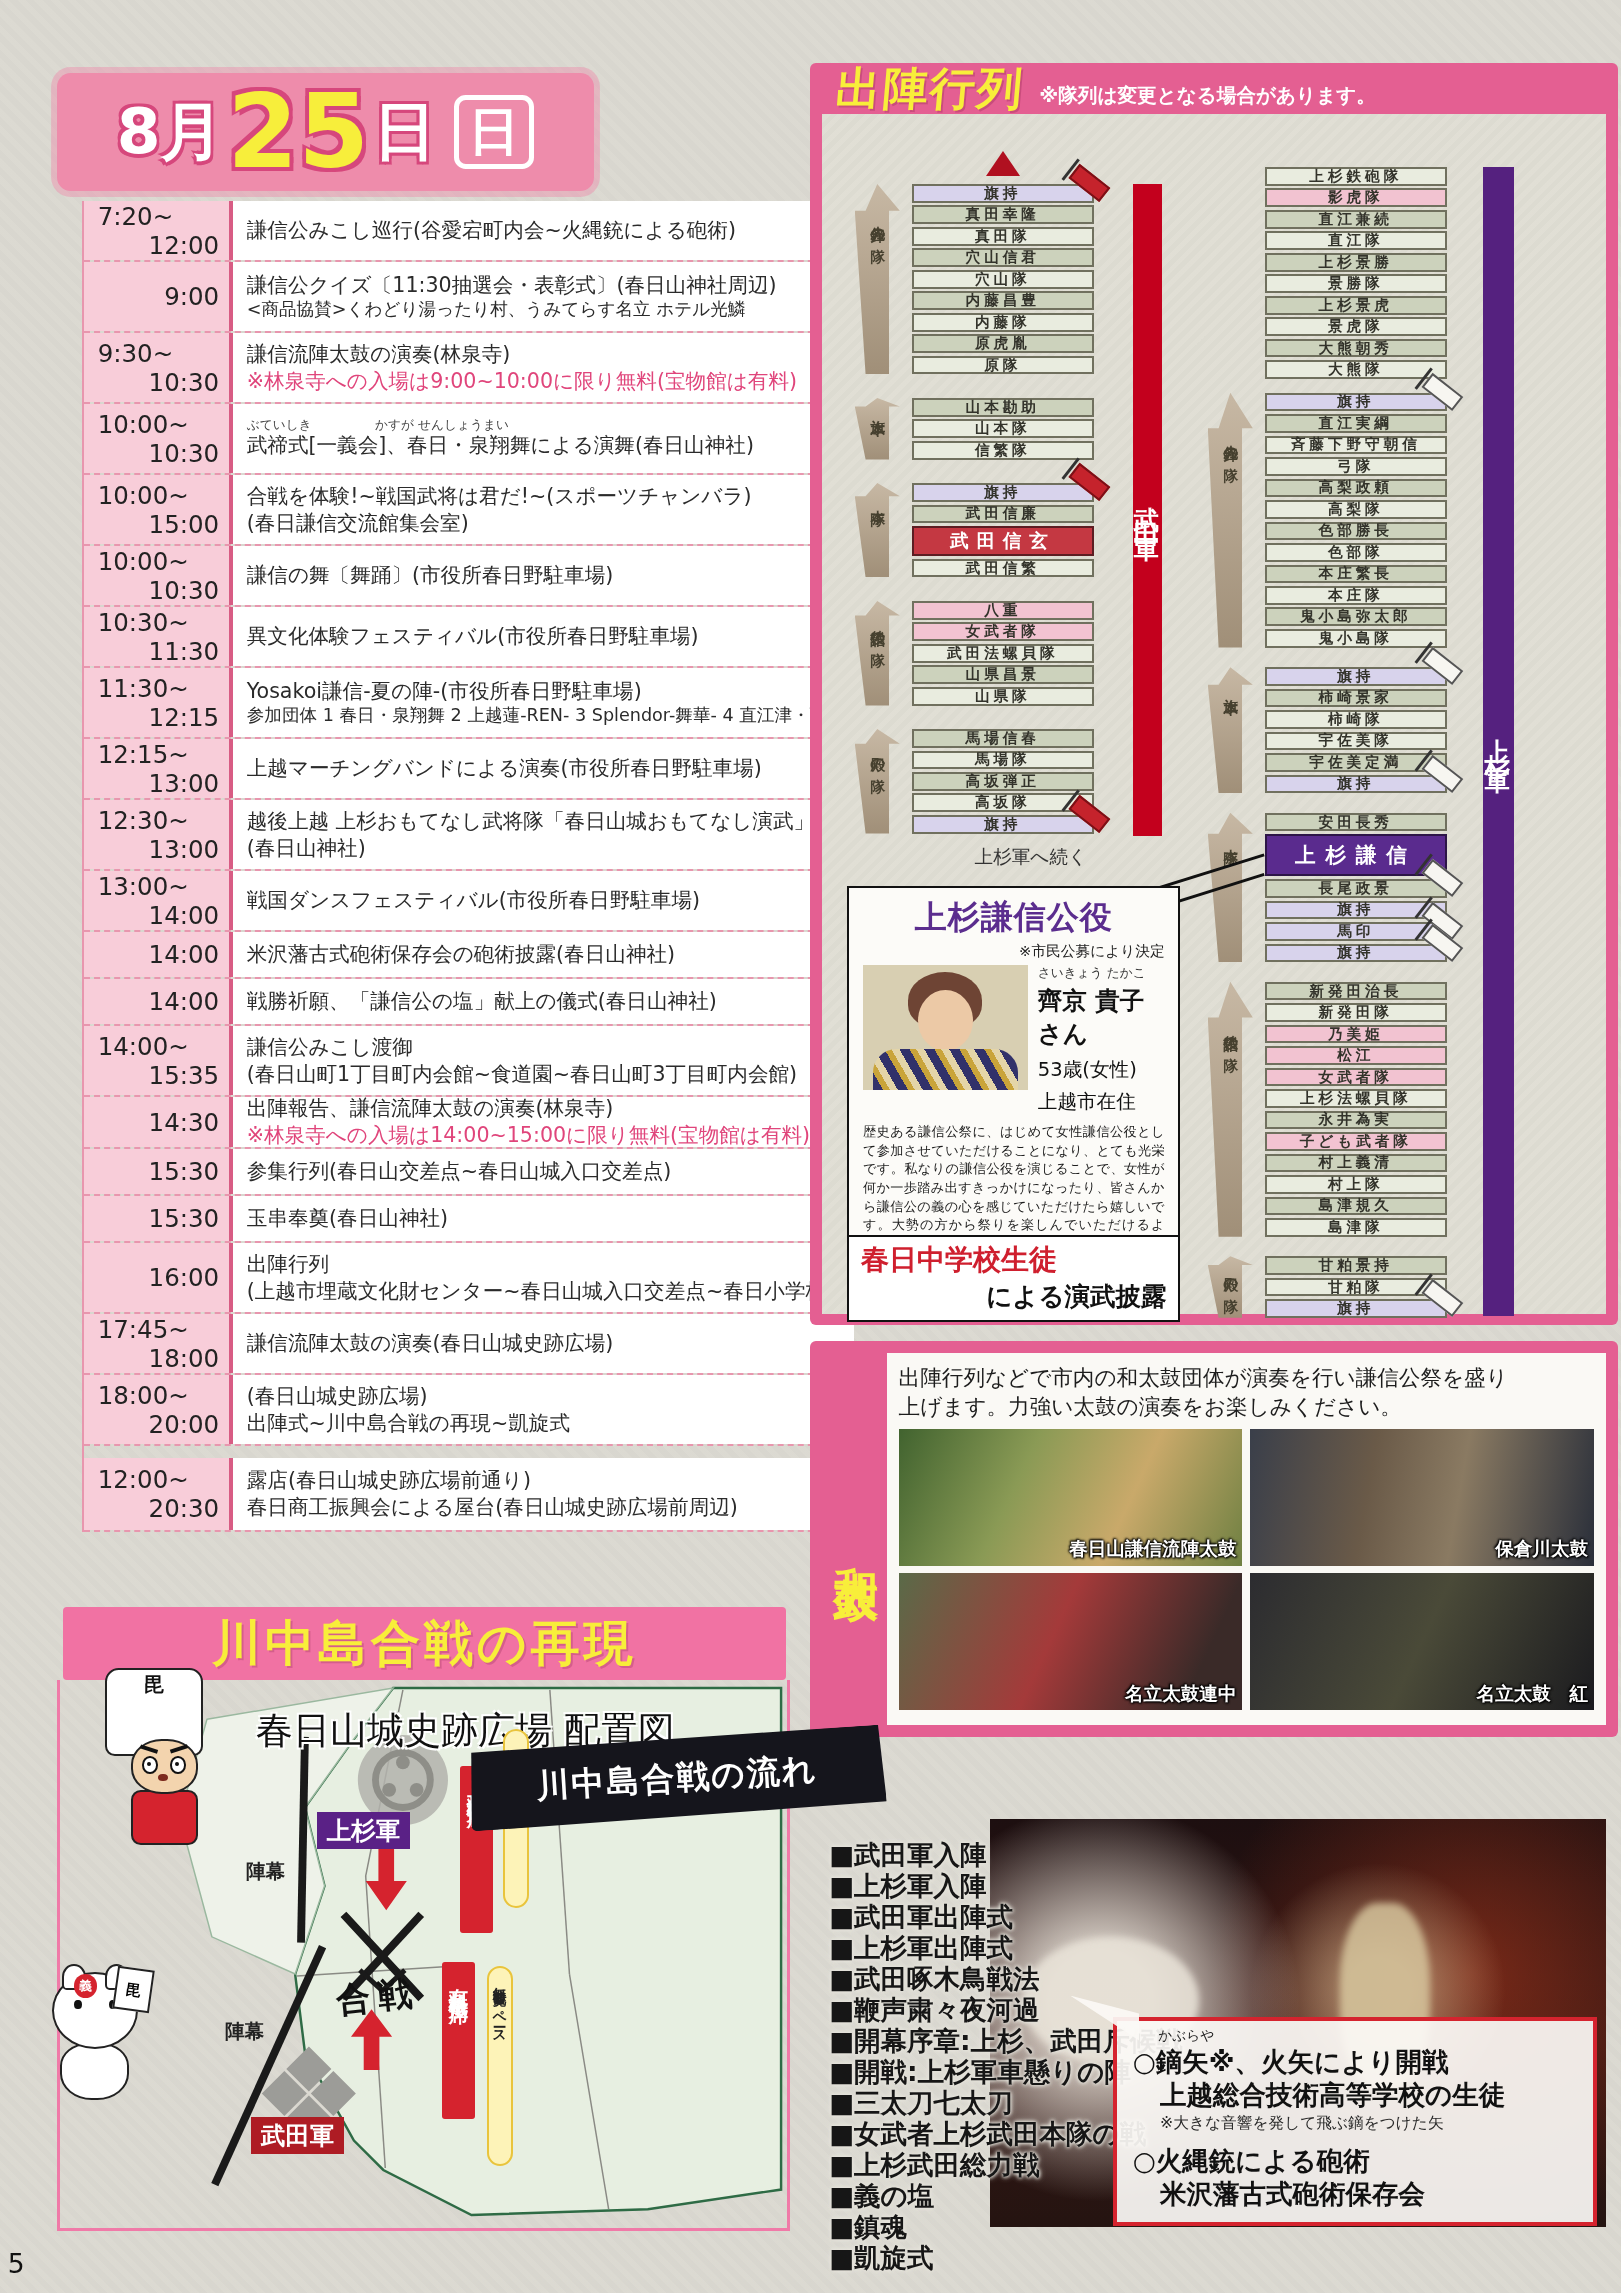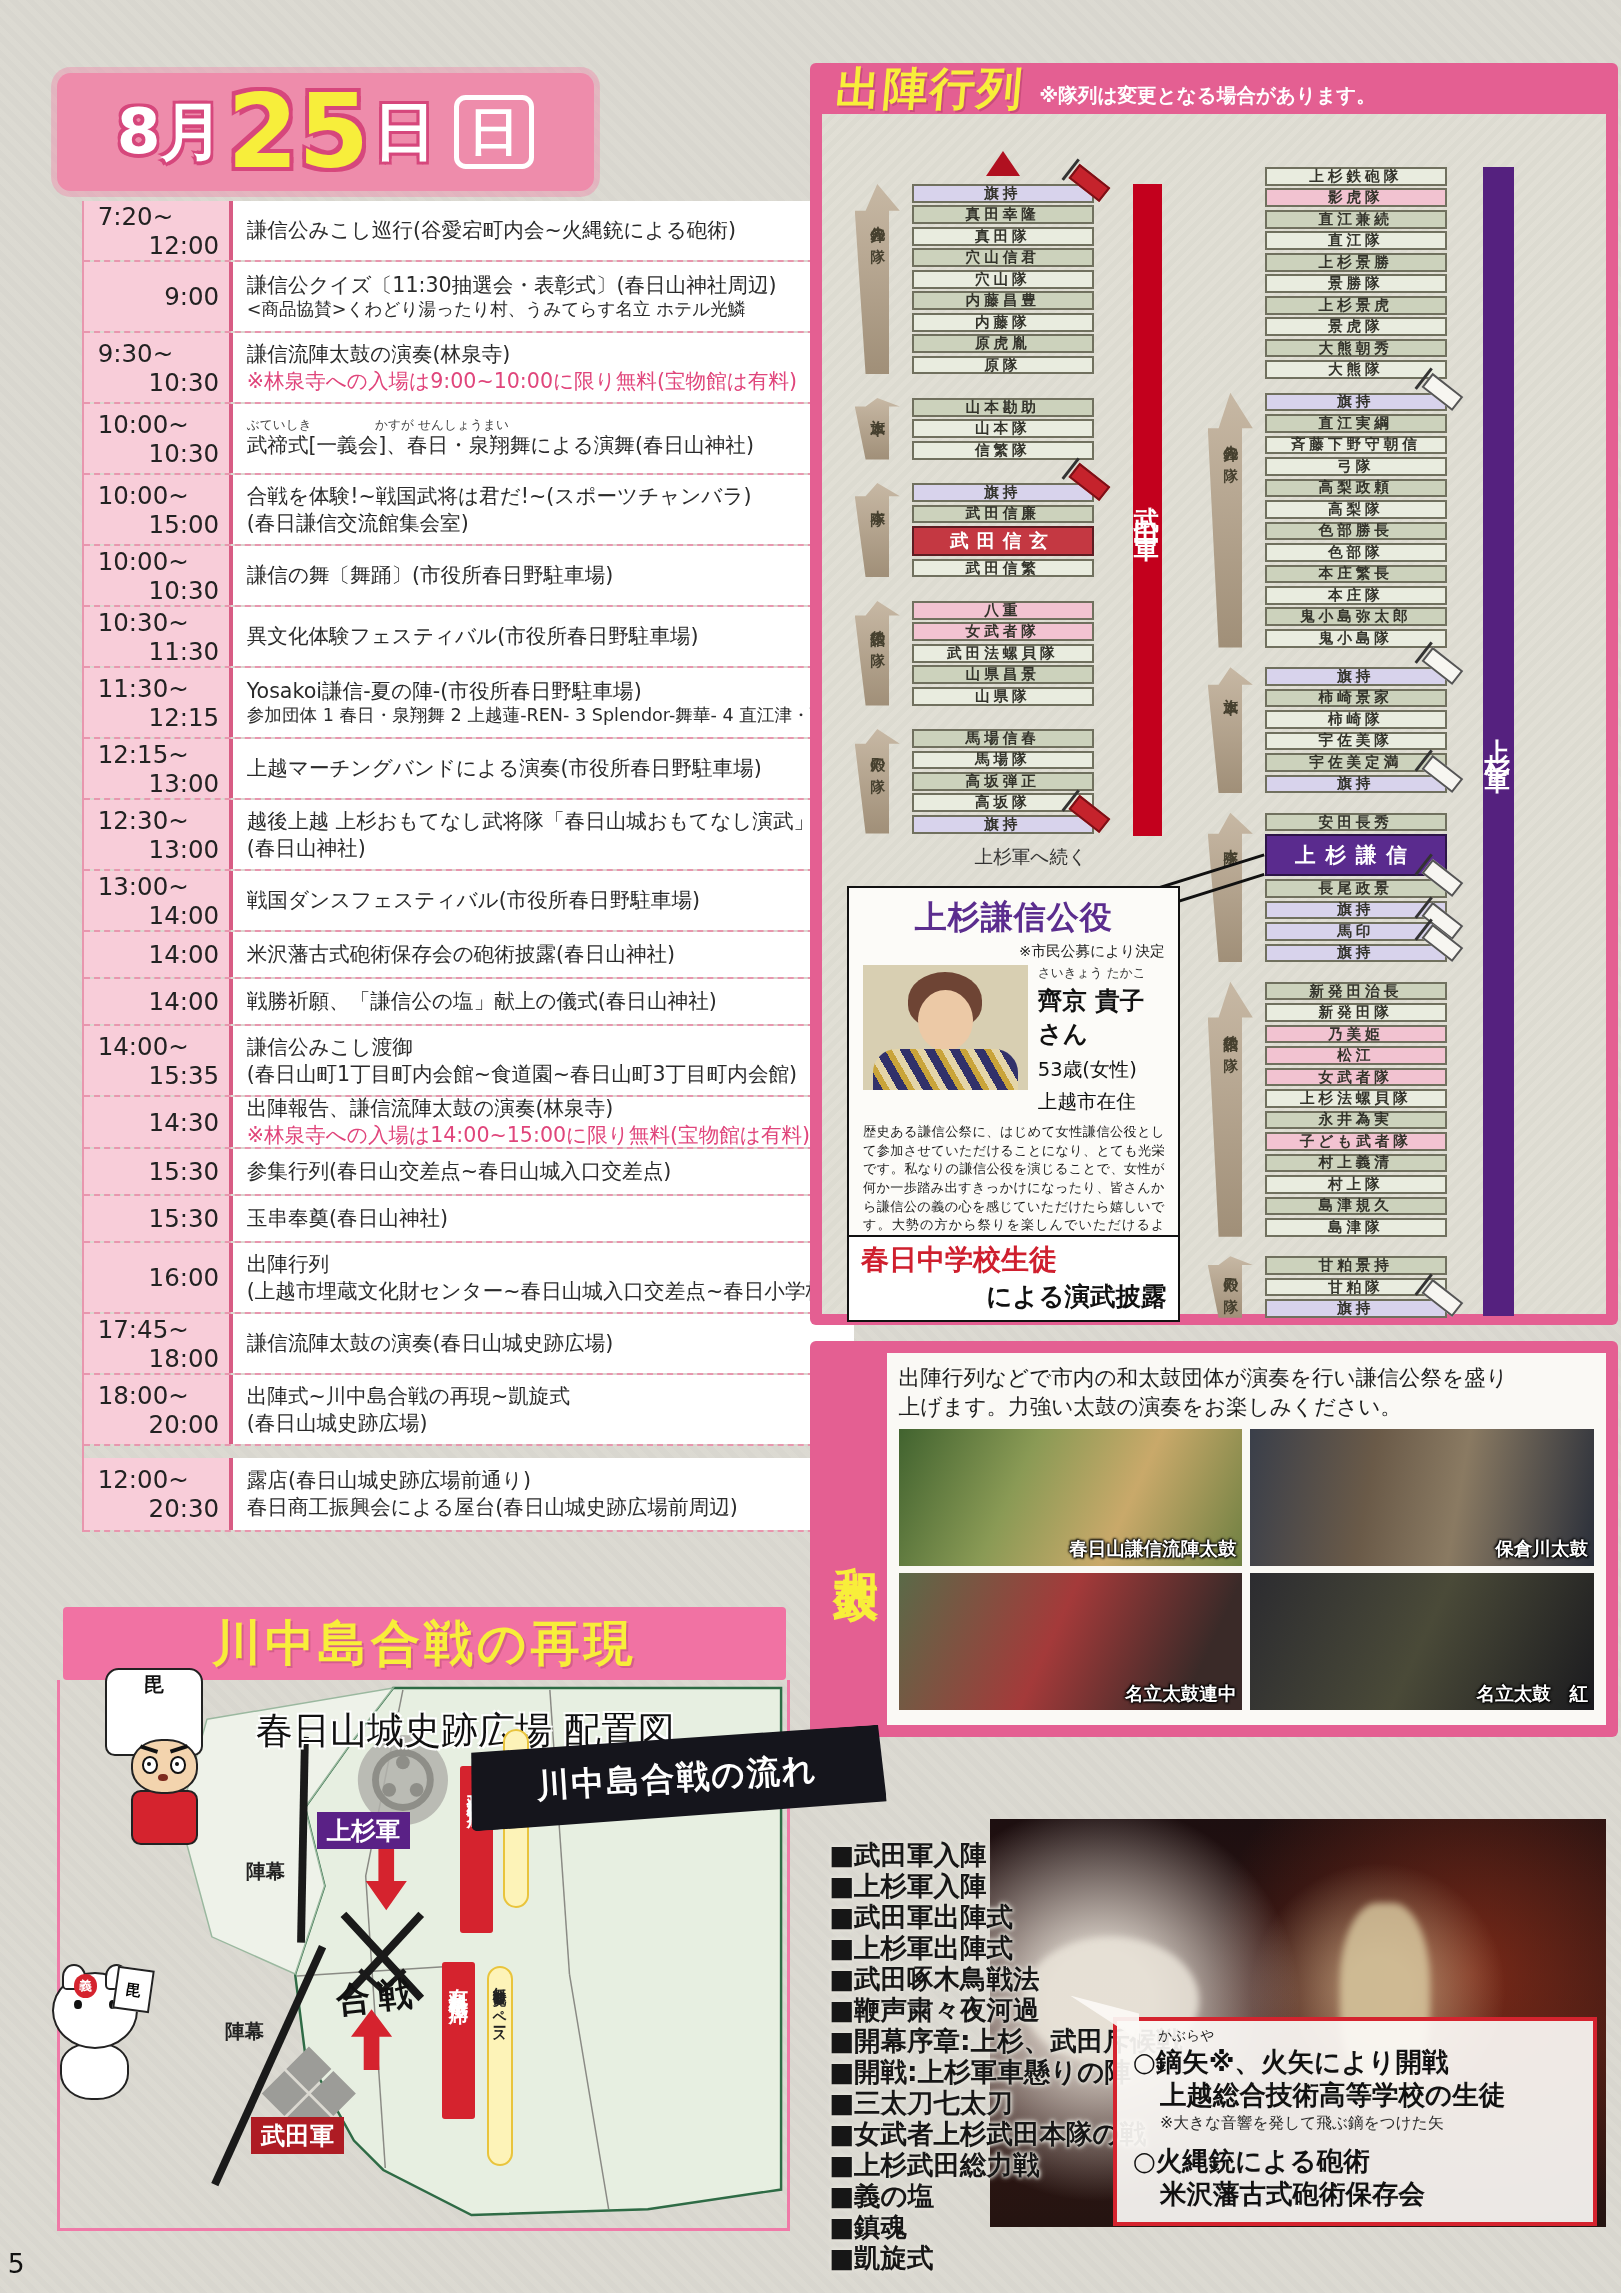--- a/index.html
+++ b/index.html
@@ -349,22 +349,22 @@
         <div class="sdesc">
           <div class="ln-n">謙信流陣太鼓の演奏(春日山城史跡広場)</div>
         </div>
       </div>
       <div class="srow" style="height: 71px;">
         <div class="stime">
           <div class="ts">18:00~</div>
           <div class="te">20:00</div>
         </div>
         <div class="sdesc">
+          <div class="ln-n">(春日山城史跡広場)</div>
           <div class="ln-n">出陣式~川中島合戦の再現~凱旋式</div>
-          <div class="ln-n">(春日山城史跡広場)</div>
         </div>
       </div>
       <div class="sgap"></div>
       <div class="srow" style="height: 74px;">
         <div class="stime">
           <div class="ts">12:00~</div>
           <div class="te">20:30</div>
         </div>
         <div class="sdesc">
           <div class="ln-n">露店(春日山城史跡広場前通り)</div>

